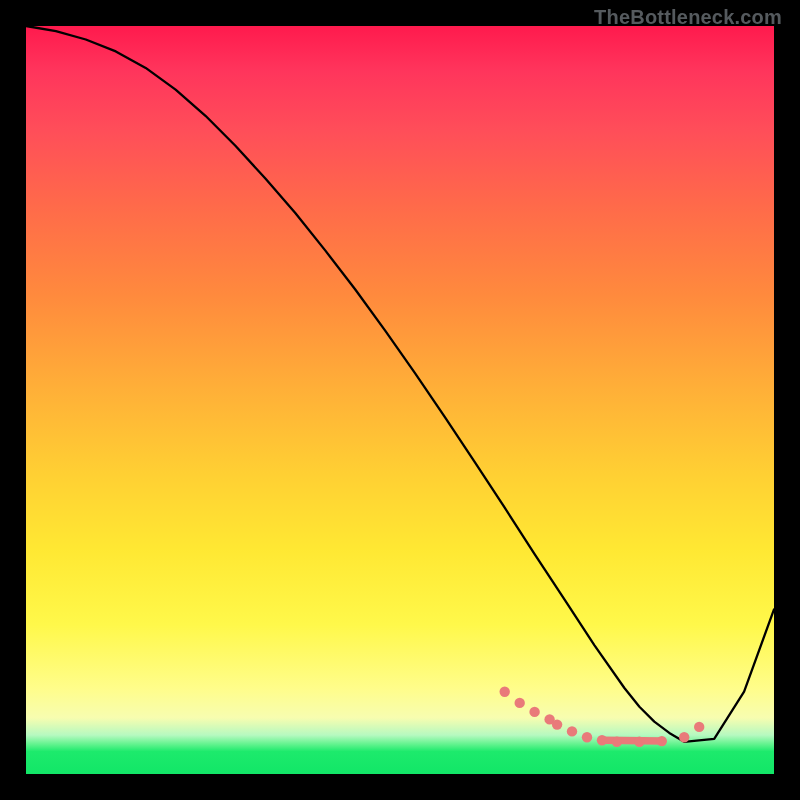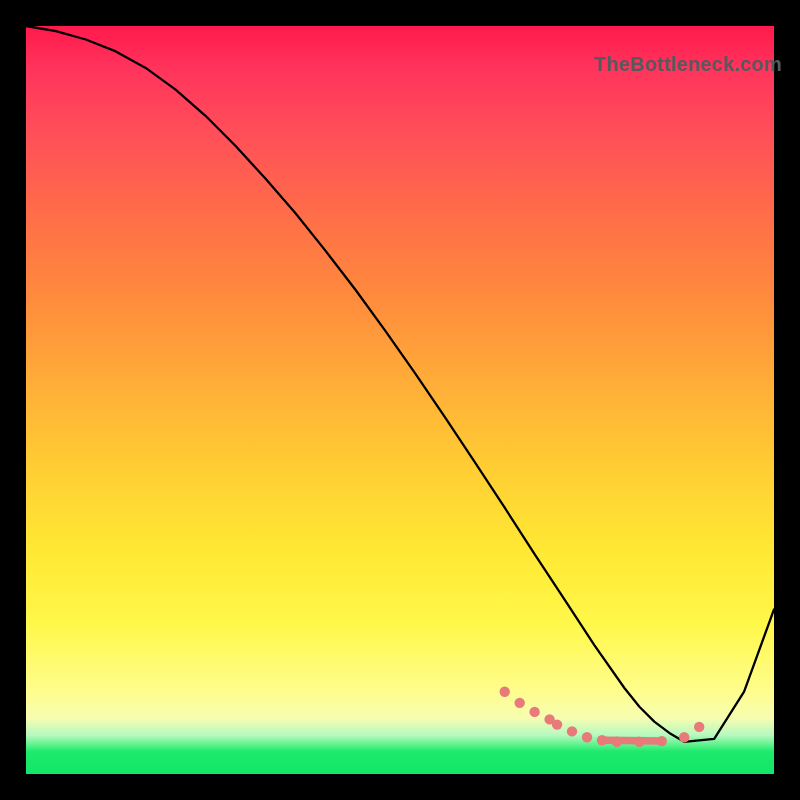--- a/index.html
+++ b/index.html
@@ -44,21 +44,20 @@
   }
   .watermark {
     position: absolute;
     top: 6px;
     right: 18px;
     color: #555a5e;
     font-size: 20px;
     font-weight: 600;
     letter-spacing: 0.2px;
     user-select: none;
-    margin-top: 47px;
   }
   svg.curve {
     position: absolute;
     left: 0;
     top: 0;
     width: 748px;
     height: 748px;
     overflow: visible;
   }
   .curve-black {

